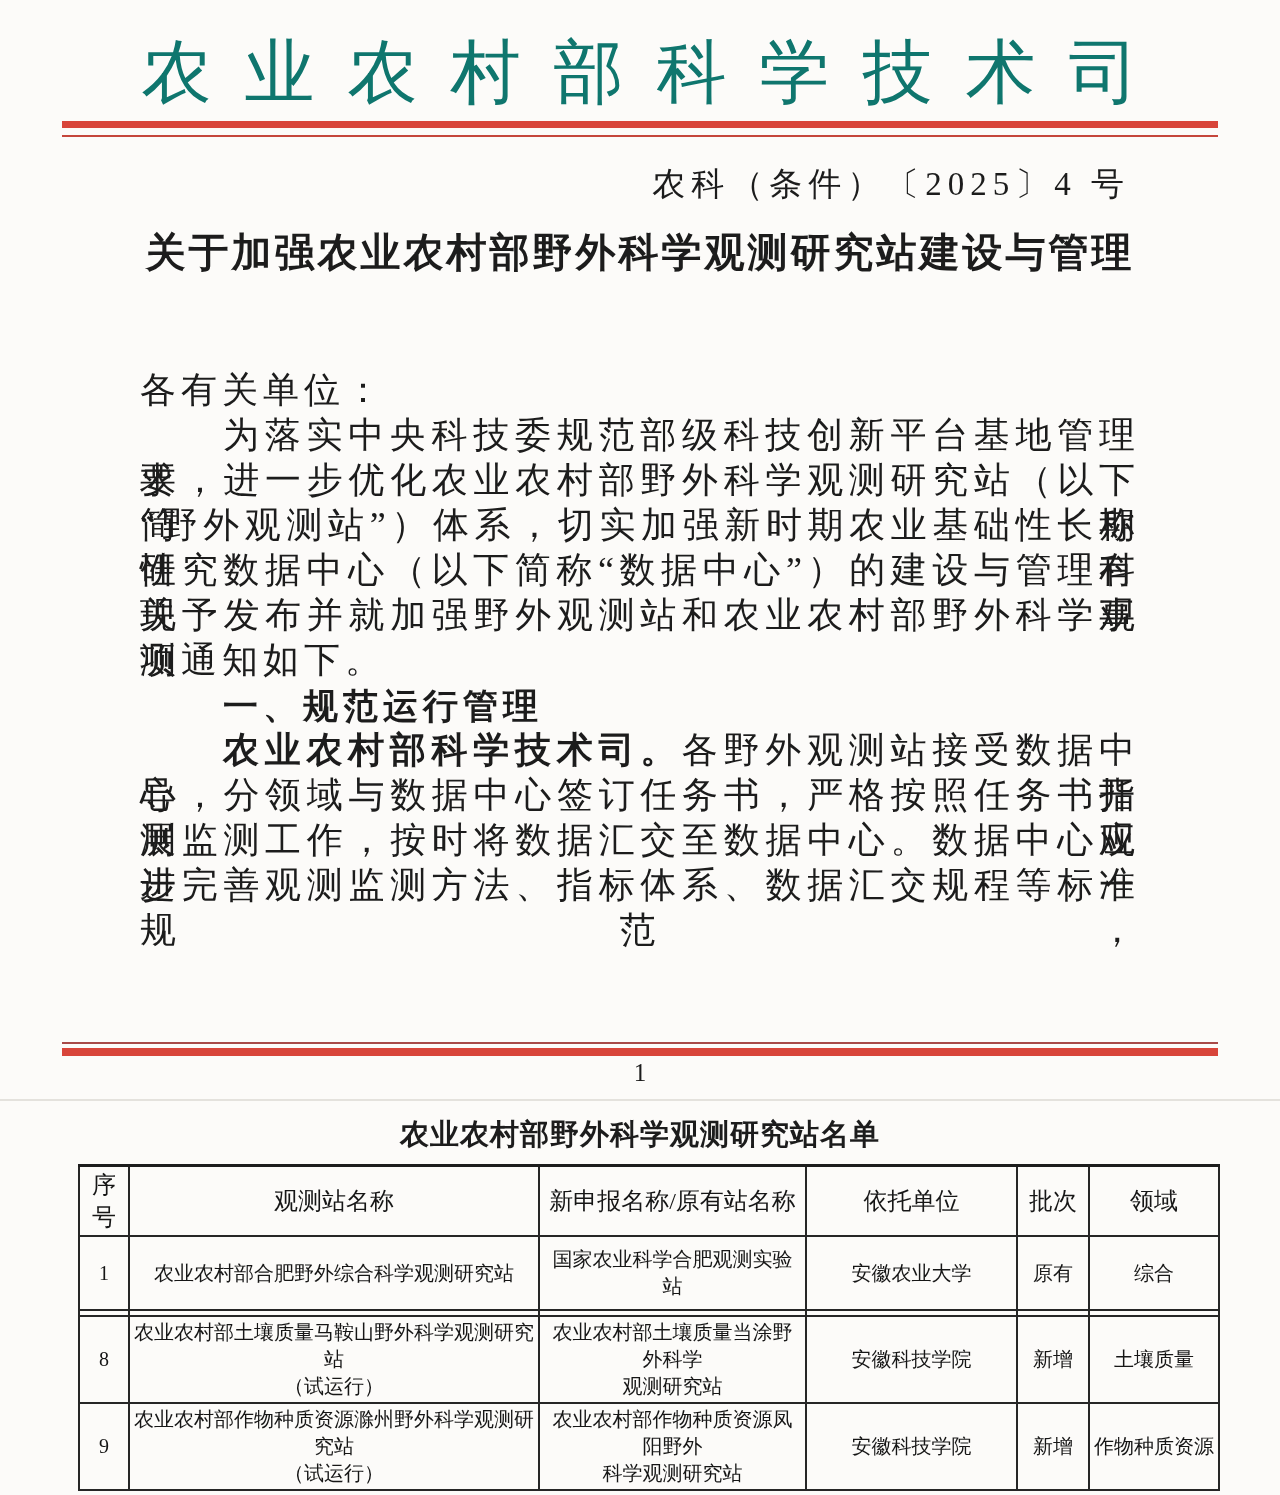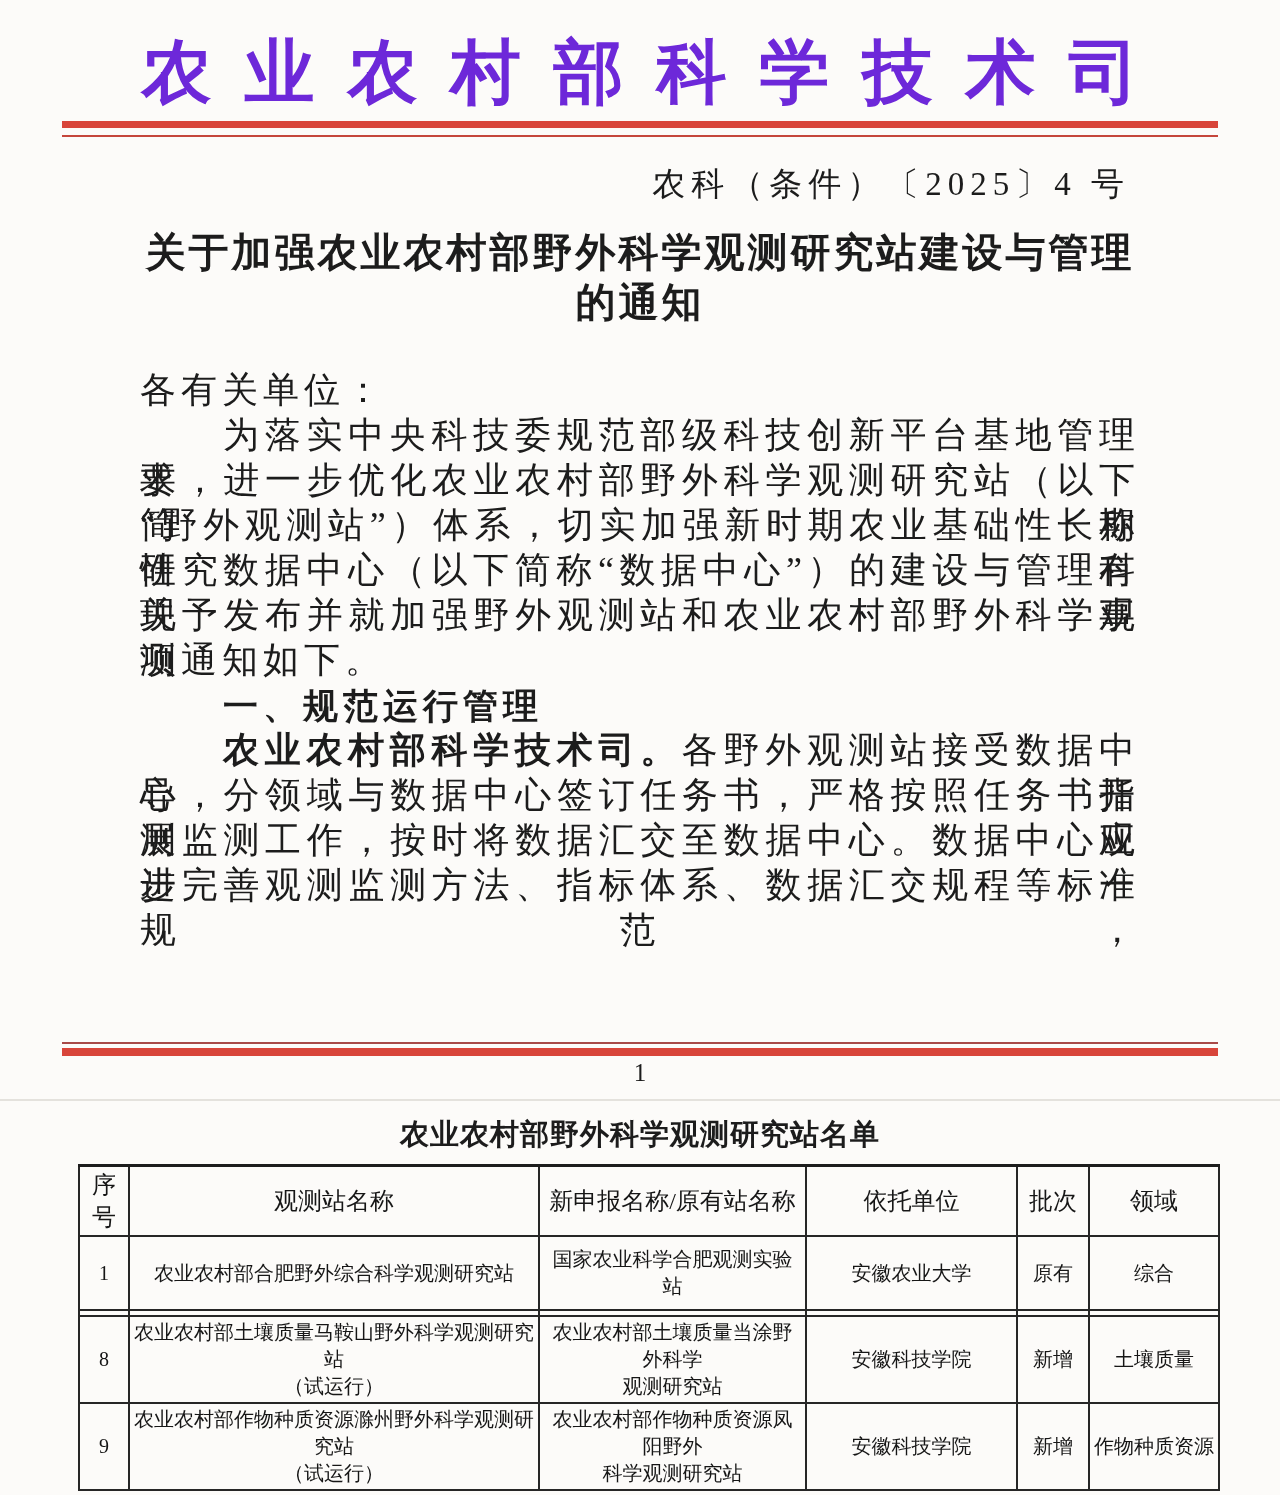--- a/index.html
+++ b/index.html
@@ -7,21 +7,21 @@
   .page {
     position:relative; width:1280px; height:1495px;
     margin:0 auto; overflow:hidden;
     background:#fcfbf9;
     font-family:"Liberation Serif","DejaVu Serif",serif;
     color:#1c1c1c;
   }
   
   .letterhead {
     position:absolute; top:34px; left:0; right:0;
-    text-align:center; color:#6d28d9; font-weight:bold;
+    text-align:center; color:#0f766e; font-weight:normal;
     font-size:70px; line-height:78px;
     letter-spacing:33px; text-indent:33px;
     white-space:nowrap;
   }
   .rule { position:absolute; left:62px; width:1156px; }
   .rule-a { top:121px; height:7px;  background:#d8453a; }
   .rule-b { top:135px; height:2px;  background:#c5463c; }
   .rule-c { top:1042px; height:2px; background:#a84a48; }
   .rule-d { top:1048px; height:8px; background:#d8453a; }
   
@@ -88,21 +88,20 @@
 <div class="page">
 
   <div class="letterhead">农业农村部科学技术司</div>
   <div class="rule rule-a"></div>
   <div class="rule rule-b"></div>
 
   <div class="doc-number">农科（条件）〔2025〕4 号</div>
 
   <div class="doc-title">
     <div>关于加强农业农村部野外科学观测研究站建设与管理</div>
-    <div>的通知</div>
   </div>
 
   <div class="body-block">
     <div class="bline">各有关单位：</div>
     <div class="bline jl indent">为落实中央科技委规范部级科技创新平台基地管理要</div>
     <div class="bline jl">求，进一步优化农业农村部野外科学观测研究站（以下简称</div>
     <div class="bline jl">“野外观测站”）体系，切实加强新时期农业基础性长期性科</div>
     <div class="bline jl">研究数据中心（以下简称“数据中心”）的建设与管理有关事</div>
     <div class="bline jl">现予发布并就加强野外观测站和农业农村部野外科学观测</div>
     <div class="bline">项通知如下。</div>

